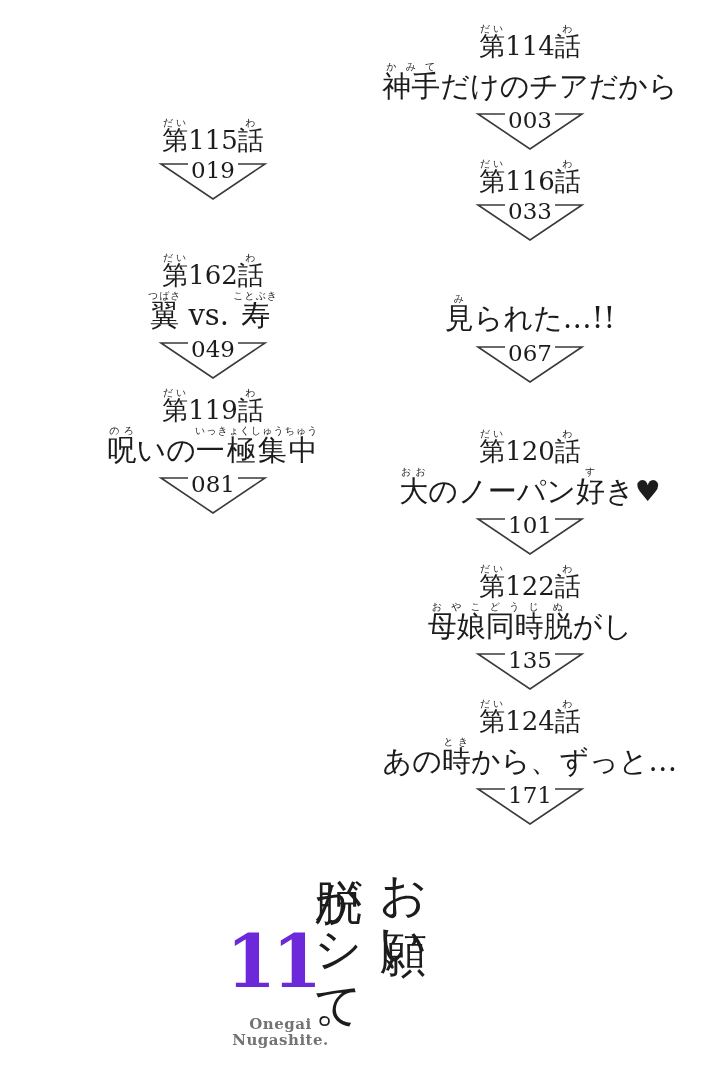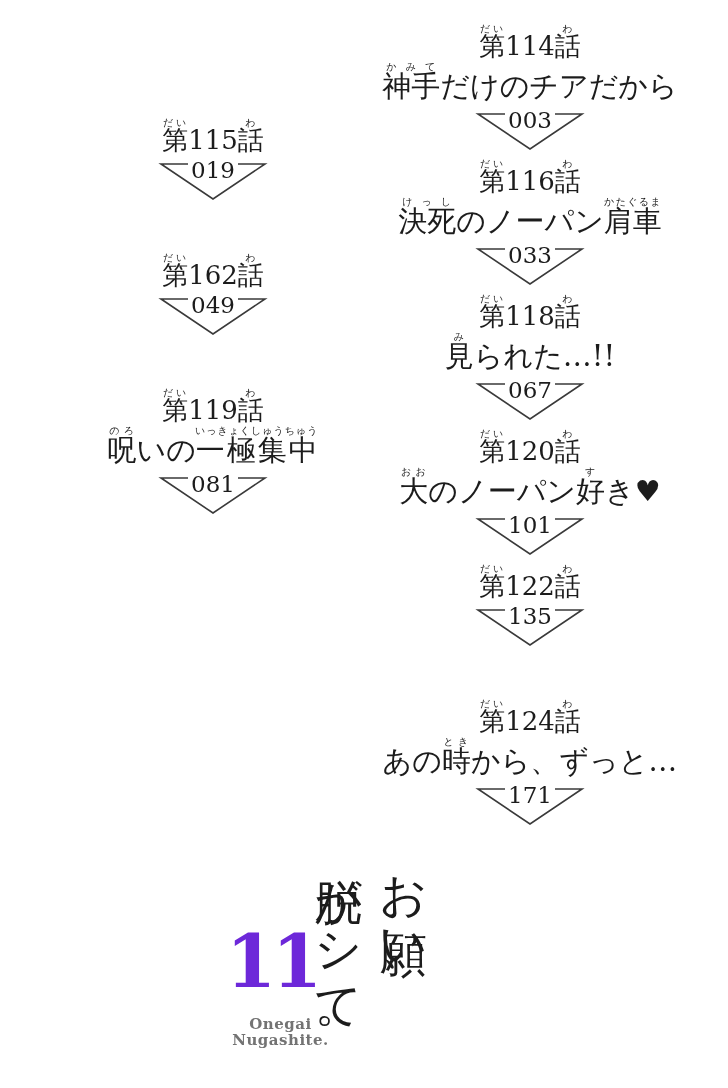--- a/index.html
+++ b/index.html
@@ -94,20 +94,21 @@
       <div class="entry">
         <div class="chapter-heading"><ruby>第<rt>だい</rt></ruby><span>115</span><ruby>話<rt>わ</rt></ruby></div>
         <svg class="page-triangle" width="112" height="46" viewBox="0 0 112 46">
           <polygon points="4,8 108,8 56,43" fill="none" stroke="#3a3a3a" stroke-width="1.6"></polygon>
           <rect x="31" y="0" width="50" height="15" fill="#ffffff"></rect>
           <text x="56" y="21.5" text-anchor="middle" font-size="23" fill="#1c1c1c" font-family="'DejaVu Serif','Liberation Serif',serif">019</text>
         </svg>
       </div>
       <div class="entry">
         <div class="chapter-heading"><ruby>第<rt>だい</rt></ruby><span>162</span><ruby>話<rt>わ</rt></ruby></div>
+        <div class="chapter-title"><ruby>翼<rt>つばさ</rt></ruby><span> vs. </span><ruby>寿<rt>ことぶき</rt></ruby></div>
         <svg class="page-triangle" width="112" height="46" viewBox="0 0 112 46">
           <polygon points="4,8 108,8 56,43" fill="none" stroke="#3a3a3a" stroke-width="1.6"></polygon>
           <rect x="31" y="0" width="50" height="15" fill="#ffffff"></rect>
           <text x="56" y="21.5" text-anchor="middle" font-size="23" fill="#1c1c1c" font-family="'DejaVu Serif','Liberation Serif',serif">049</text>
         </svg>
       </div>
       <div class="entry">
         <div class="chapter-heading"><ruby>第<rt>だい</rt></ruby><span>119</span><ruby>話<rt>わ</rt></ruby></div>
         <div class="chapter-title"><ruby>呪<rt>のろ</rt></ruby><span>いの</span><ruby>一極集中<rt>いっきょくしゅうちゅう</rt></ruby></div>
         <svg class="page-triangle" width="112" height="46" viewBox="0 0 112 46">
@@ -122,47 +123,46 @@
         <div class="chapter-heading"><ruby>第<rt>だい</rt></ruby><span>114</span><ruby>話<rt>わ</rt></ruby></div>
         <div class="chapter-title"><ruby>神手<rt>かみて</rt></ruby><span>だけのチアだから</span></div>
         <svg class="page-triangle" width="112" height="46" viewBox="0 0 112 46">
           <polygon points="4,8 108,8 56,43" fill="none" stroke="#3a3a3a" stroke-width="1.6"></polygon>
           <rect x="31" y="0" width="50" height="15" fill="#ffffff"></rect>
           <text x="56" y="21.5" text-anchor="middle" font-size="23" fill="#1c1c1c" font-family="'DejaVu Serif','Liberation Serif',serif">003</text>
         </svg>
       </div>
       <div class="entry">
         <div class="chapter-heading"><ruby>第<rt>だい</rt></ruby><span>116</span><ruby>話<rt>わ</rt></ruby></div>
-        <div class="chapter-title"><ruby>決死<rt>けっし</rt></ruby><span>のノーパン</span><ruby>肩車<rt>かたぐるま</rt></ruby></div>
         <svg class="page-triangle" width="112" height="46" viewBox="0 0 112 46">
           <polygon points="4,8 108,8 56,43" fill="none" stroke="#3a3a3a" stroke-width="1.6"></polygon>
           <rect x="31" y="0" width="50" height="15" fill="#ffffff"></rect>
           <text x="56" y="21.5" text-anchor="middle" font-size="23" fill="#1c1c1c" font-family="'DejaVu Serif','Liberation Serif',serif">033</text>
         </svg>
       </div>
       <div class="entry">
-        <div class="chapter-heading"><ruby>第<rt>だい</rt></ruby><span>118</span><ruby>話<rt>わ</rt></ruby></div>
         <div class="chapter-title"><ruby>見<rt>み</rt></ruby><span>られた…!!</span></div>
         <svg class="page-triangle" width="112" height="46" viewBox="0 0 112 46">
           <polygon points="4,8 108,8 56,43" fill="none" stroke="#3a3a3a" stroke-width="1.6"></polygon>
           <rect x="31" y="0" width="50" height="15" fill="#ffffff"></rect>
           <text x="56" y="21.5" text-anchor="middle" font-size="23" fill="#1c1c1c" font-family="'DejaVu Serif','Liberation Serif',serif">067</text>
         </svg>
       </div>
       <div class="entry">
         <div class="chapter-heading"><ruby>第<rt>だい</rt></ruby><span>120</span><ruby>話<rt>わ</rt></ruby></div>
         <div class="chapter-title"><ruby>大<rt>おお</rt></ruby><span>のノーパン</span><ruby>好<rt>す</rt></ruby><span>き♥</span></div>
         <svg class="page-triangle" width="112" height="46" viewBox="0 0 112 46">
           <polygon points="4,8 108,8 56,43" fill="none" stroke="#3a3a3a" stroke-width="1.6"></polygon>
           <rect x="31" y="0" width="50" height="15" fill="#ffffff"></rect>
           <text x="56" y="21.5" text-anchor="middle" font-size="23" fill="#1c1c1c" font-family="'DejaVu Serif','Liberation Serif',serif">101</text>
         </svg>
       </div>
       <div class="entry">
         <div class="chapter-heading"><ruby>第<rt>だい</rt></ruby><span>122</span><ruby>話<rt>わ</rt></ruby></div>
+        <div class="chapter-title"><ruby>母娘<rt>おやこ</rt></ruby><ruby>同時<rt>どうじ</rt></ruby><ruby>脱<rt>ぬ</rt></ruby><span>がし</span></div>
         <svg class="page-triangle" width="112" height="46" viewBox="0 0 112 46">
           <polygon points="4,8 108,8 56,43" fill="none" stroke="#3a3a3a" stroke-width="1.6"></polygon>
           <rect x="31" y="0" width="50" height="15" fill="#ffffff"></rect>
           <text x="56" y="21.5" text-anchor="middle" font-size="23" fill="#1c1c1c" font-family="'DejaVu Serif','Liberation Serif',serif">135</text>
         </svg>
       </div>
       <div class="entry">
         <div class="chapter-heading"><ruby>第<rt>だい</rt></ruby><span>124</span><ruby>話<rt>わ</rt></ruby></div>
         <div class="chapter-title"><span>あの</span><ruby>時<rt>とき</rt></ruby><span>から、ずっと…</span></div>
         <svg class="page-triangle" width="112" height="46" viewBox="0 0 112 46">

